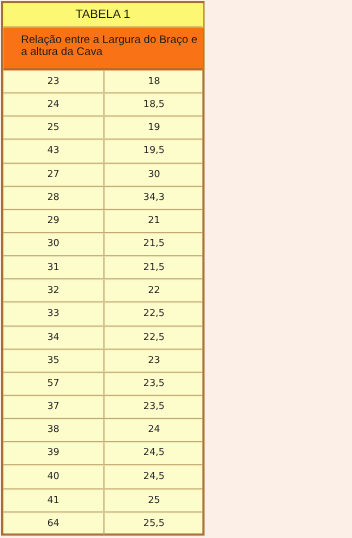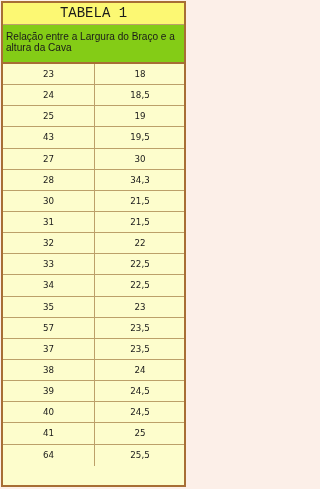--- a/index.html
+++ b/index.html
@@ -27,39 +27,39 @@
   }
   .title-cell {
     position: absolute;
     left: 0; top: 0;
     width: 181px;
     height: 22px;
     background: #fcf873;
     border-bottom: 1px solid #bca069;
     box-sizing: border-box;
     text-align: center;
-    font-family: Liberation Mono, monospace;
-    font-size: 14px;
+    font-family: Liberation Sans, sans-serif;
+    font-size: 11px;
     line-height: 20px;
     color: #1a1a1a;
     transform: translateZ(0);
   }
   .desc-cell {
     position: absolute;
     left: 0; top: 22px;
     width: 181px;
     height: 39px;
-    background: #84cc16;
+    background: #f97316;
     border-bottom: 2px solid #a76e35;
     box-sizing: border-box;
     text-align: left;
     font-family: "Liberation Sans", sans-serif;
     font-size: 10.1px;
     line-height: 11px;
-    padding: 6px 4px 0 3px;
+    padding: 6px 4px 0 16px;
     color: #1a1a1a;
     transform: translateZ(0);
   }
   .rows {
     position: absolute;
     left: 0; top: 61px;
     width: 181px;
   }
   .data-row {
     position: relative;
@@ -109,20 +109,24 @@
       </div>
       <div class="data-row">
         <div class="data-cell c0">27</div>
         <div class="data-cell c1">30</div>
       </div>
       <div class="data-row">
         <div class="data-cell c0">28</div>
         <div class="data-cell c1">34,3</div>
       </div>
       <div class="data-row">
+        <div class="data-cell c0">29</div>
+        <div class="data-cell c1">21</div>
+      </div>
+      <div class="data-row">
         <div class="data-cell c0">30</div>
         <div class="data-cell c1">21,5</div>
       </div>
       <div class="data-row">
         <div class="data-cell c0">31</div>
         <div class="data-cell c1">21,5</div>
       </div>
       <div class="data-row">
         <div class="data-cell c0">32</div>
         <div class="data-cell c1">22</div>

